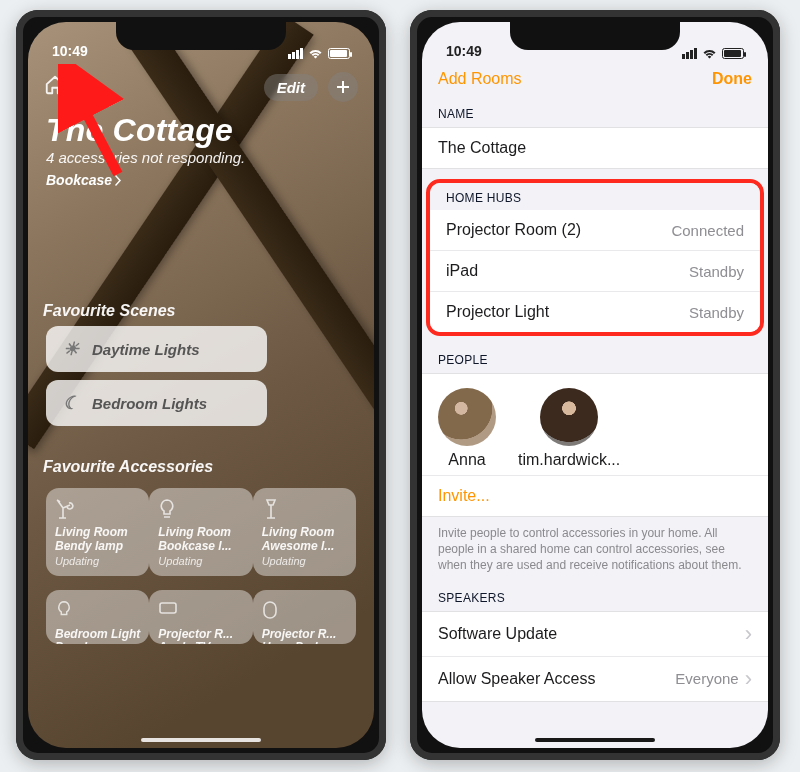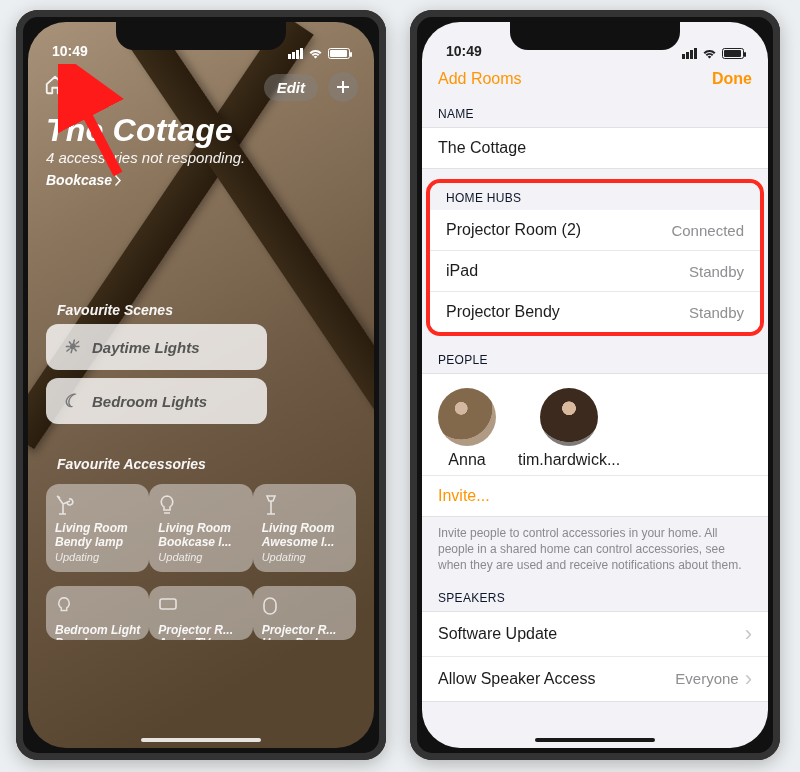--- a/index.html
+++ b/index.html
@@ -95,21 +95,21 @@
   .title-actions{display:flex;gap:10px;align-items:center;}
   .edit-btn,.plus-btn{
     background: rgba(130,130,130,.45); color:#fff; border-radius:16px;
     font-size:15px; font-weight:600; padding:5px 13px; backdrop-filter: blur(2px);
   }
   .plus-btn{width:30px;height:30px;border-radius:15px;display:flex;align-items:center;justify-content:center;padding:0;}
   .big-title{font-size:32px;font-weight:700;letter-spacing:.2px;padding:4px 18px 0;}
   .subtitle{font-size:15px;opacity:.94;padding:0 18px;}
   .details-link{font-size:14px;font-weight:600;padding:6px 18px 0;display:flex;align-items:center;gap:3px;}
   .spacer1{height:114px;}
-  .section-label1{font-size:14px;font-weight:600;opacity:.95;padding:0 29px 6px;}
+  .section-label1{font-size:16px;font-weight:600;opacity:.95;padding:0 15px 6px;}
   .scene-tile{
     margin:0 18px 8px;background:rgba(255,255,255,.78);color:#555;border-radius:12px;
     padding:12px 14px;display:flex;align-items:center;gap:10px;font-weight:600;font-size:15px;
     width:64%;
   }
   .scene-tile .glyph{width:22px;text-align:center;font-size:18px;color:#777;}
   .accessories-row{padding:6px 18px 0;display:flex;}
   .acc-tile{
     flex:1;background:rgba(255,255,255,.42);border-radius:13px;padding:10px 9px 9px;
     color:rgba(255,255,255,.9);position:relative;
@@ -317,21 +317,21 @@
         <div class="cell-group">
           <div class="cell">
             <span>Projector Room (2)</span>
             <span class="value">Connected</span>
           </div>
           <div class="cell">
             <span>iPad</span>
             <span class="value">Standby</span>
           </div>
           <div class="cell">
-            <span>Projector Bendy</span>
+            <span>Projector Light</span>
             <span class="value">Standby</span>
           </div>
         </div>
       </div>
 
       <div class="section-header">PEOPLE</div>
       <div class="people-row" style="border-top:1px solid #e1e1e4">
         <div class="person">
           <div class="avatar a1"></div>
           <span>Anna</span>

